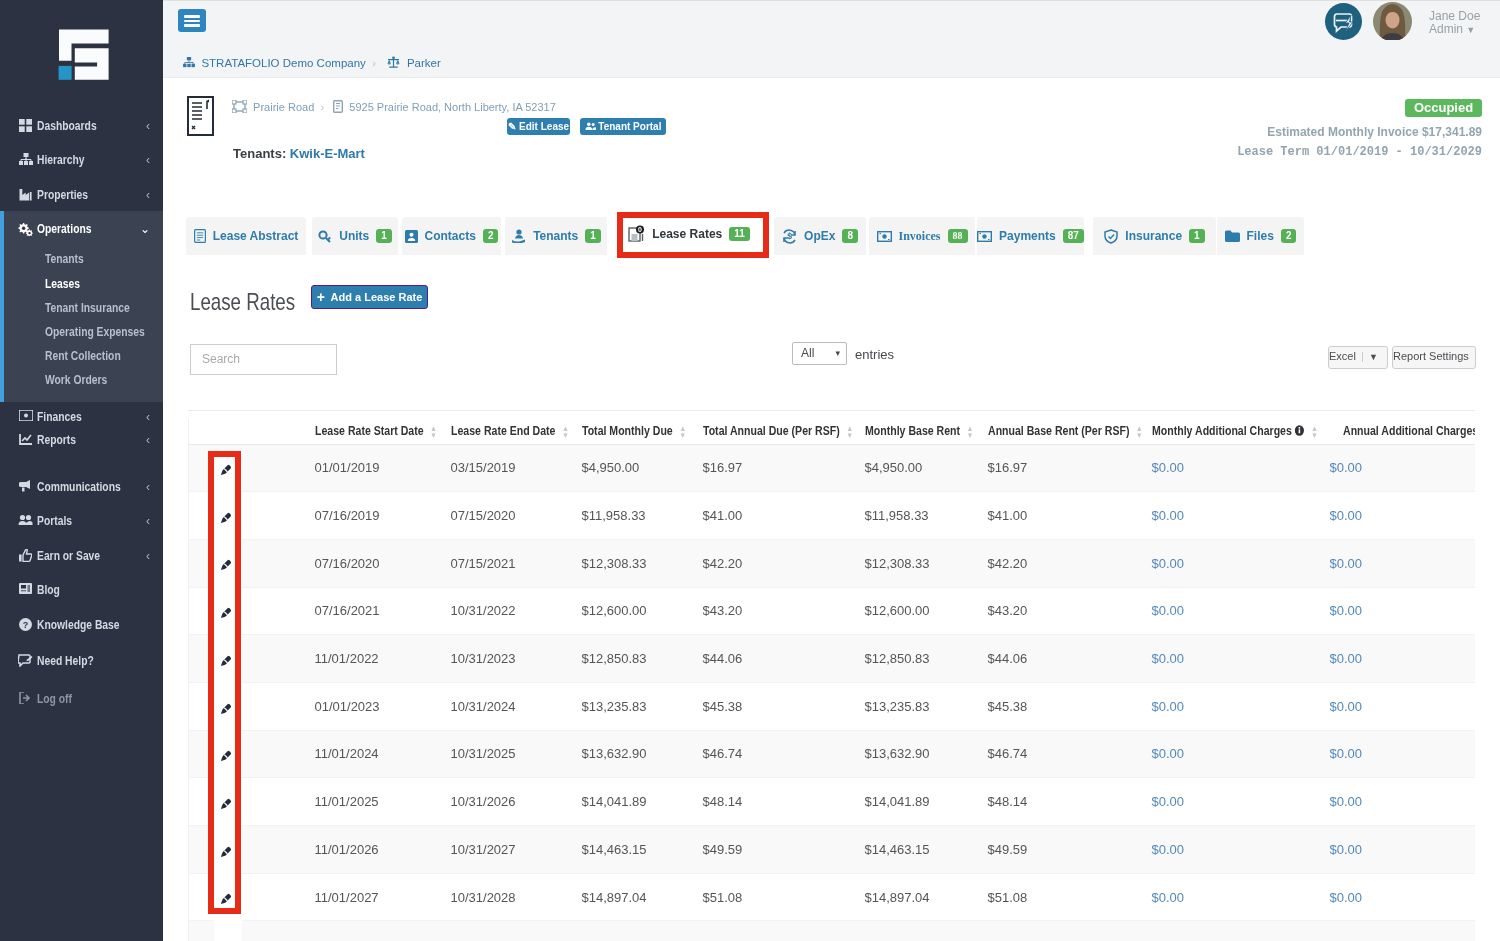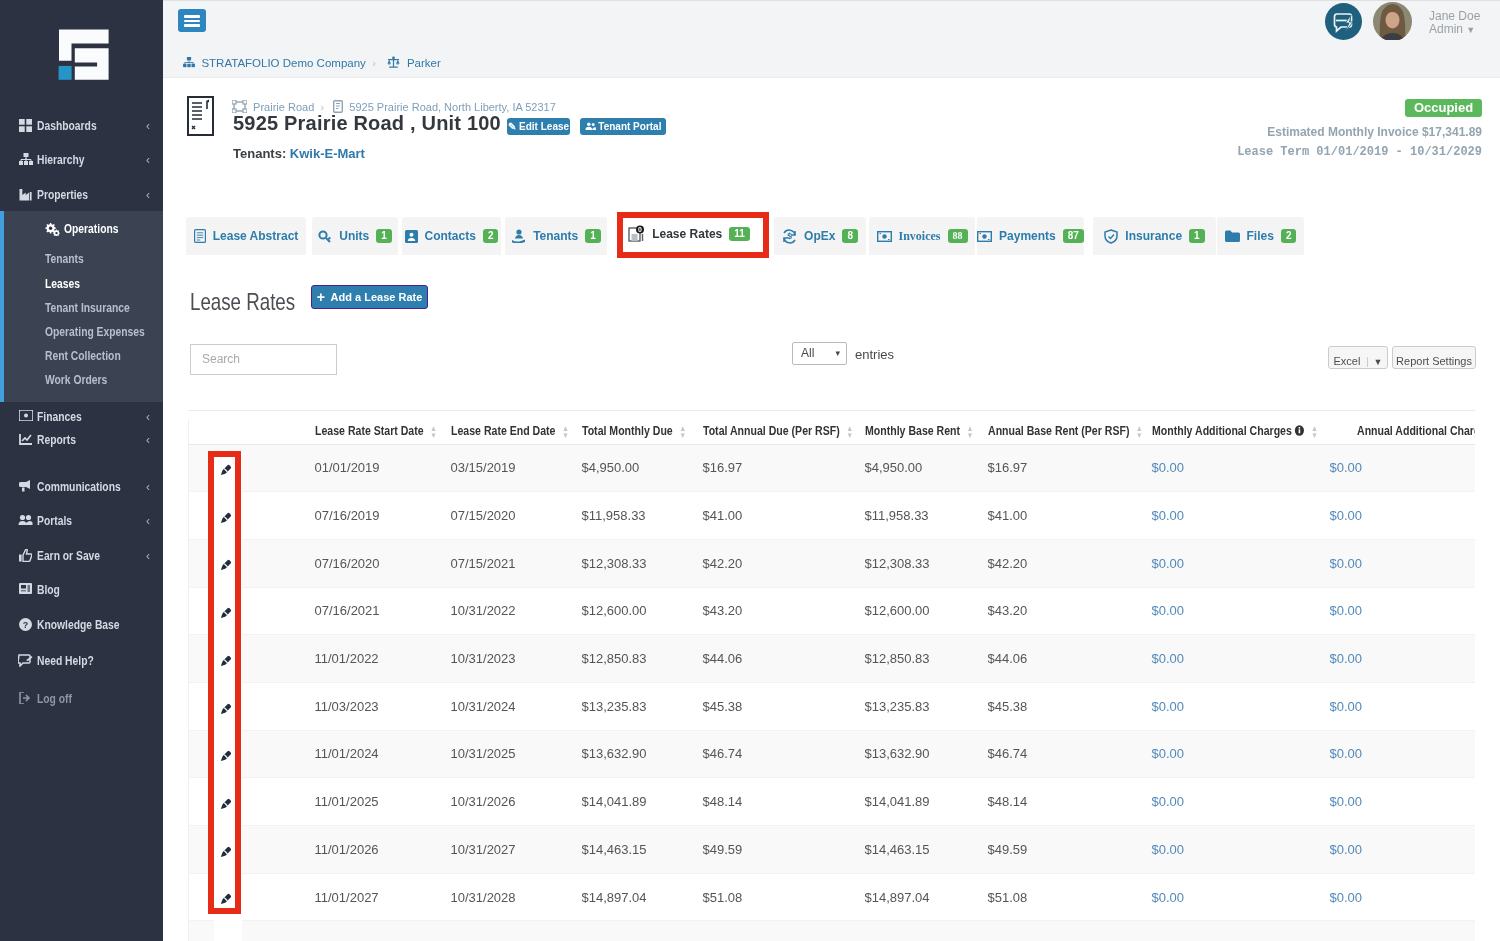--- a/index.html
+++ b/index.html
@@ -45,27 +45,27 @@
 .tab .cell { position:absolute; left:0; right:0; top:0; bottom:0; display:flex; align-items:center; justify-content:center; gap:7px; }
 .badge { display:inline-block; background:#55b155; color:#fff; font-size:10px; font-weight:700; border-radius:3px; padding:2px 5px; line-height:10px; }
 
 
 .h1 { position:absolute; left:190px; top:288px; font-size:24px; font-weight:400; color:#4a4e52; transform:scaleX(0.78); transform-origin:0 0; }
 .addbtn { position:absolute; left:311px; top:285px; width:117px; height:24px; background:#2e7fae; border:1px solid #4c1d95; border-radius:3px; color:#fff; font-size:11px; font-weight:700; text-align:center; line-height:22px; }
 .search { position:absolute; left:190px; top:344px; width:147px; height:31px; border:1px solid #cccccc; font-size:12px; color:#a9a9a9; line-height:29px; padding-left:11px; background:#fff; }
 .showent { position:absolute; left:754px; top:347px; font-size:13px; color:#0369a1;margin-left:40px; }
 .sel { position:absolute; left:792px; top:342px; width:55px; height:23px; border:1px solid #bbb; border-radius:2px; background:#fff; font-size:12px; color:#45494d; line-height:21px; padding-left:8px; }
 .entries { position:absolute; left:855px; top:347px; font-size:13px; color:#45494d; }
-.graybtn { position:absolute; top:346px; height:23px; background:#f6f6f6; border:1px solid #cccccc; border-radius:3px; font-size:11px; color:#4a4e52; text-align:center; line-height:28px; white-space:nowrap; }
+.graybtn { position:absolute; top:346px; height:23px; background:#f6f6f6; border:1px solid #cccccc; border-radius:3px; font-size:11px; color:#4a4e52; text-align:left; line-height:18px; white-space:nowrap; }
 
 
 .tblwrap { position:absolute; left:188px; top:419px; width:1287px; height:522px; overflow:hidden; }
 .tbltopline { position:absolute; left:188px; top:410px; width:1287px; height:1px; background:#e9e9e9; }
 table.dt { border-collapse:collapse; table-layout:fixed; width:1380px; font-size:13px; border-left:1px solid #f0f0f0; }
-table.dt th { font-weight:700; color:#333; text-align:right; padding:0 0 0 8px; height:25px; border-bottom:1px solid #e8e8e8; white-space:nowrap; font-size:12px; }
+table.dt th { font-weight:700; color:#333; text-align:center; padding:0 0 0 8px; height:25px; border-bottom:1px solid #e8e8e8; white-space:nowrap; font-size:12px; }
 .ht { display:inline-block; transform:scaleX(0.88); transform-origin:0 50%; white-space:nowrap; }
 table.dt td { color:#555; padding:0 0 0 8px; height:47.7px; border-top:1px solid #f2f2f2; white-space:nowrap; }
 table.dt tr.odd td { background:#f9f9f9; }
 table.dt tr.hideText td, table.dt tr.hideText td.money { color:transparent; }
 table.dt td.money a, table.dt td.money { color:#5289bb; }
 .sort { display:inline-block; vertical-align:-3px; margin-left:4px; } .sort i { display:block; font-style:normal; color:#c3c8cd; font-size:8px; line-height:6.5px; }
 
 
 .red1 { position:absolute; left:617px; top:212px; width:152px; height:46px; border:6px solid #e62b17; z-index:10; }
 .whitecol { position:absolute; left:214px; top:451px; width:28px; height:490px; background:#fff; z-index:3; }
@@ -113,21 +113,21 @@
     <svg width="13" height="13" viewBox="0 0 13 13">
           <path d="M0.5,12.5 V1 h2.8 v6 l3.4,-2.5 v2.5 l3.4,-2.5 v8 z" fill="#d3dae3"></path>
           <rect x="10.8" y="4" width="1.8" height="8.5" fill="#d3dae3"></rect>
         </svg>
     </span>
       <span class="tx">Properties</span>
       <span class="ar">‹</span>
     </div>
 
   <div class="ops-panel"></div>
-  <div class="nav-item" style="top:212px; color:#fff; z-index:6;margin-left:27px;">
+  <div class="nav-item" style="top:212px; color:#fff; z-index:6;">
       <span class="ic">
     <svg width="15" height="14" viewBox="0 0 15 14">
           <g fill="#fff">
             <path d="M5,1 L6.2,1 L6.5,2.2 L7.8,2.7 L8.9,2 L9.8,2.9 L9.1,4 L9.6,5.3 L10.8,5.6 L10.8,6.8 L9.6,7.1 L9.1,8.4 L9.8,9.5 L8.9,10.4 L7.8,9.7 L6.5,10.2 L6.2,11.4 L5,11.4 L4.7,10.2 L3.4,9.7 L2.3,10.4 L1.4,9.5 L2.1,8.4 L1.6,7.1 L0.4,6.8 L0.4,5.6 L1.6,5.3 L2.1,4 L1.4,2.9 L2.3,2 L3.4,2.7 L4.7,2.2 Z"></path>
             <circle cx="5.6" cy="6.2" r="1.7" fill="#2d3242"></circle>
             <path d="M11.5,8 l0.9,0 0.25,0.9 0.9,0.35 0.8,-0.5 0.65,0.65 -0.5,0.8 0.35,0.9 0.9,0.25 0,0.9 -0.9,0.25 -0.35,0.9 0.5,0.8 -0.65,0.65 -0.8,-0.5 -0.9,0.35 -0.25,0.9 -0.9,0 -0.25,-0.9 -0.9,-0.35 -0.8,0.5 -0.65,-0.65 0.5,-0.8 -0.35,-0.9 -0.9,-0.25 0,-0.9 0.9,-0.25 0.35,-0.9 -0.5,-0.8 0.65,-0.65 0.8,0.5 0.9,-0.35 z" transform="scale(0.92) translate(0.4,0.2)"></path>
             <circle cx="11.5" cy="11.1" r="1.2" fill="#2d3242"></circle>
           </g>
         </svg>
     </span>
@@ -301,21 +301,20 @@
         <rect x="0" y="9" width="4" height="4" fill="#f9f9f9" stroke="#8fa5b5" stroke-width="1.2"></rect>
         <rect x="11" y="9" width="4" height="4" fill="#f9f9f9" stroke="#8fa5b5" stroke-width="1.2"></rect>
       </svg>
     &nbsp;Prairie Road&nbsp;&nbsp;<span class="crumb-sep">›</span>&nbsp;&nbsp;
     <svg width="10" height="13" viewBox="0 0 10 13" style="vertical-align:-2px;">
         <rect x="0.7" y="0.7" width="8.6" height="11.6" fill="none" stroke="#8fa5b5" stroke-width="1.4" rx="1"></rect>
         <path d="M3,3.5 h4 M3,6 h4 M3,8.5 h2.5" stroke="#8fa5b5" stroke-width="1.1"></path>
       </svg>
     &nbsp;5925 Prairie Road, North Liberty, IA 52317
   </div>
-  <div class="title">5925 Prairie Road , Unit 100</div>
   <div class="hbtn" style="left:344px; width:63px;">✎&nbsp;Edit Lease</div>
   <div class="hbtn" style="left:417px; width:86px;"><svg width="11" height="9" viewBox="0 0 11 9" style="vertical-align:-1px;">
         <circle cx="3.8" cy="2.2" r="1.8" fill="#fff"></circle>
         <path d="M0.5,8 a3.3,3.3 0 0 1 6.6,0 z" fill="#fff"></path>
         <circle cx="8.2" cy="2.4" r="1.5" fill="#fff"></circle>
         <path d="M7.2,8 a3,3 0 0 1 3.6,-2.8 l0.2,2.8 z" fill="#fff"></path>
       </svg>&nbsp;Tenant Portal</div>
   <div class="tenants-line">Tenants: <a>Kwik-E-Mart</a></div>
   <div class="occupied">Occupied</div>
   <div class="rline" style="top:46px;">Estimated Monthly Invoice $17,341.89</div>
@@ -521,21 +520,21 @@
           <td>10/31/2023</td>
           <td>$12,850.83</td>
           <td>$44.06</td>
           <td>$12,850.83</td>
           <td>$44.06</td>
           <td class="money">$0.00</td>
           <td class="money">$0.00</td>
         </tr>
 <tr>
           <td></td>
-          <td>11/03/2023</td>
+          <td>01/01/2023</td>
           <td>10/31/2024</td>
           <td>$13,235.83</td>
           <td>$45.38</td>
           <td>$13,235.83</td>
           <td>$45.38</td>
           <td class="money">$0.00</td>
           <td class="money">$0.00</td>
         </tr>
 <tr class="odd">
           <td></td>

